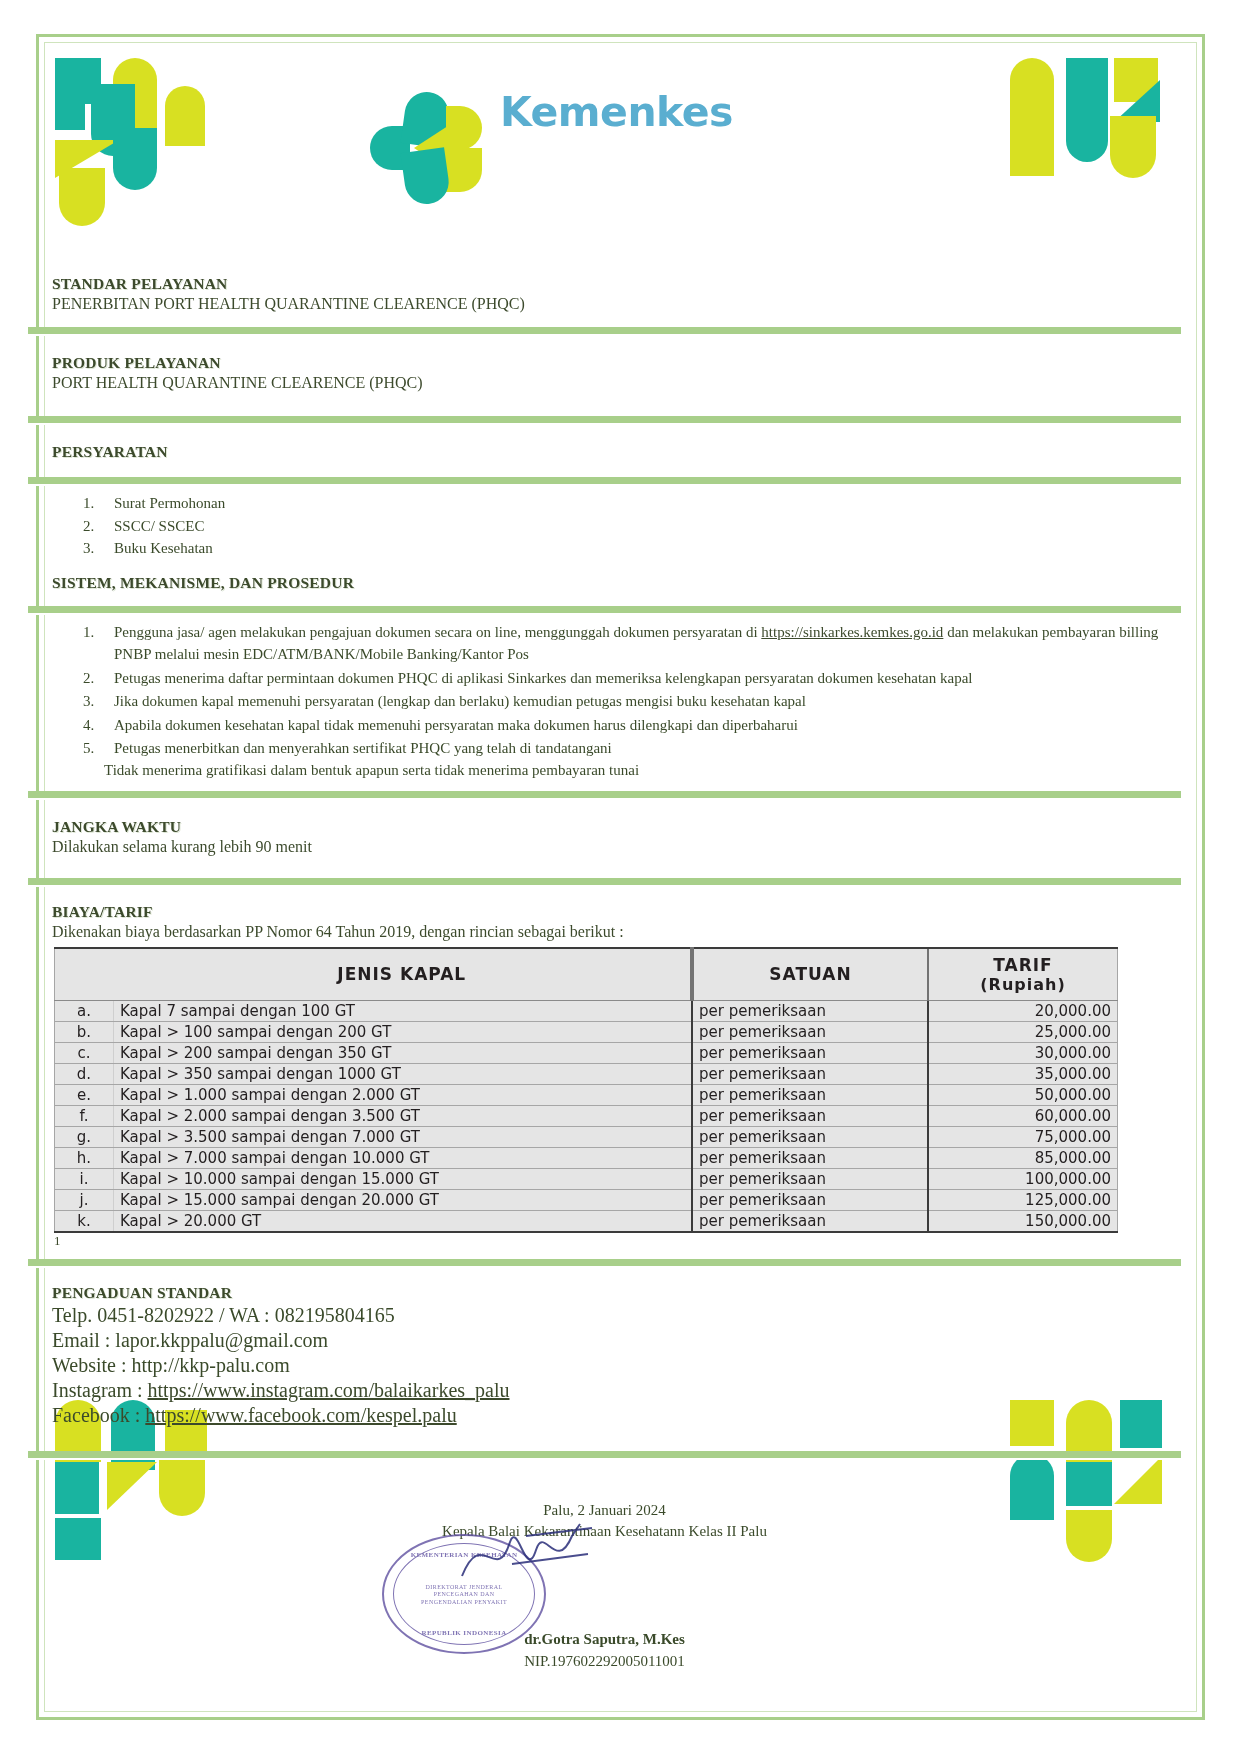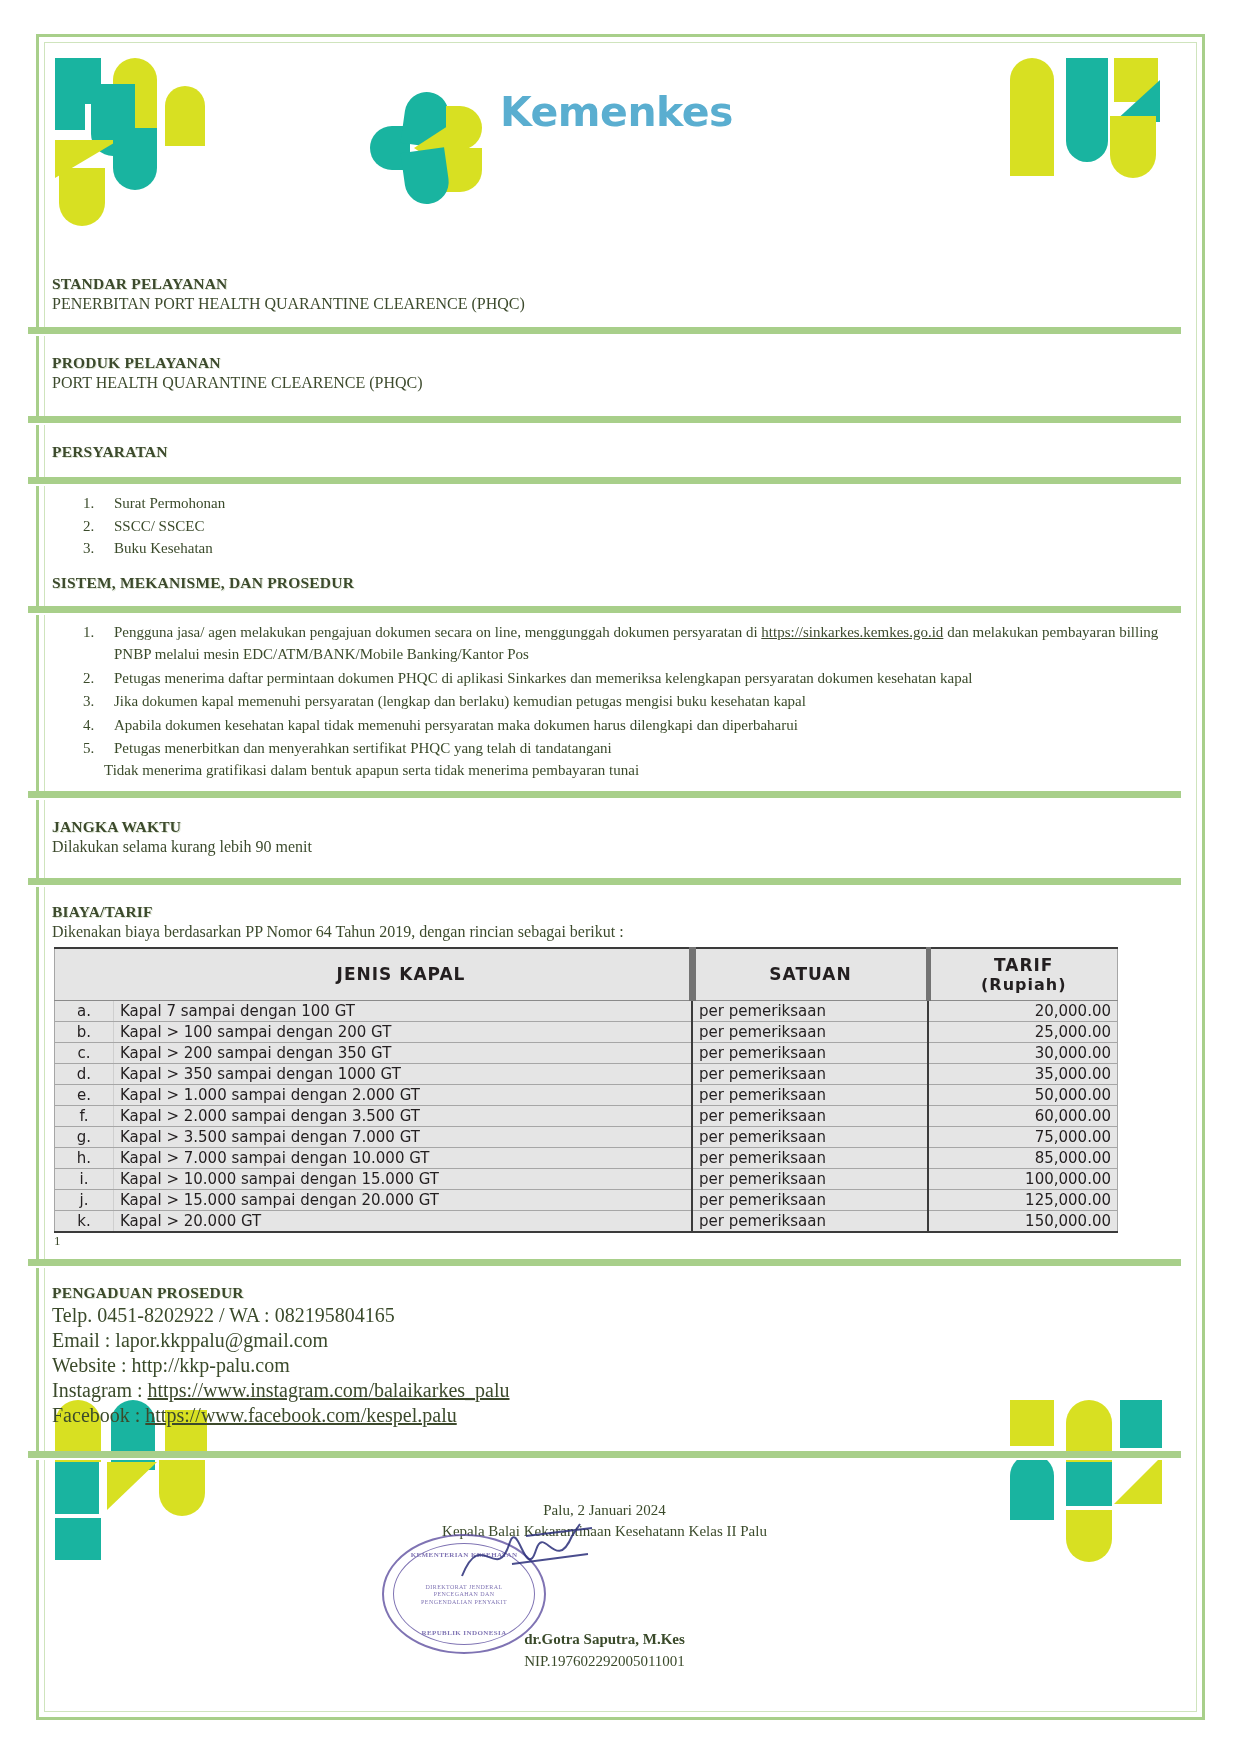--- a/index.html
+++ b/index.html
@@ -109,22 +109,22 @@
     border-top:2px solid #3b3b3b;
     border-bottom:1px solid #8a8a8a;
     padding:6px 4px;
   }
   .tariff th.col-a{ border-right:none; width:46px; }
   .tariff th.col-name{ border-left:none; }
   .tariff td.idx{ width:46px; text-align:center; border-right:1px solid #cfcfcf;}
   .tariff td.name{ text-align:left; }
   .tariff td.unit{ text-align:left; width:222px; border-left:2px solid #3b3b3b;}
   .tariff td.fee{ text-align:right; width:176px; border-left:2px solid #3b3b3b;}
-  .tariff th.unit-h{ width:222px; border-left:7px solid #737373; }
-  .tariff th.fee-h{ width:176px; border-left:5px solid #737373;text-align:center; }
+  .tariff th.unit-h{ width:222px; border-left:4px solid #737373; }
+  .tariff th.fee-h{ width:176px; border-left:2px solid #737373;text-align:center; }
   .tariff tbody tr:last-child td{ border-bottom:2px solid #3b3b3b; }
   .fee-h small{ display:block; font-size:16px; font-weight:bold; }
   .page-no{ font-size:13px; margin:0 0 0 26px; color:#3c4a2c; }
 
   
   .contact p{ margin:0 0 2px 0; font-size:20px; }
 
   
   .sign{
     position:relative;
@@ -358,21 +358,21 @@
         <td class="unit">per pemeriksaan</td>
         <td class="fee">150,000.00</td>
       </tr>
     </tbody>
   </table>
   <p class="page-no">1</p>
 
   <div class="rule" style="margin-top:10px;"></div>
 
   <div class="block pad contact" style="padding-top:16px;padding-bottom:14px;">
-    <h3 class="sec">PENGADUAN PROSEDUR</h3>
+    <h3 class="sec">PENGADUAN STANDAR</h3>
     <p>Telp. 0451-8202922 / WA : 082195804165</p>
     <p>Email : lapor.kkppalu@gmail.com</p>
     <p>Website : http://kkp-palu.com</p>
     <p>Instagram : <a class="link" href="#">https://www.instagram.com/balaikarkes_palu</a></p>
     <p>Facebook : <a class="link" href="#">https://www.facebook.com/kespel.palu</a></p>
   </div>
   <div class="rule"></div>
 
   <div class="sign">
     <div class="sig-inner">

